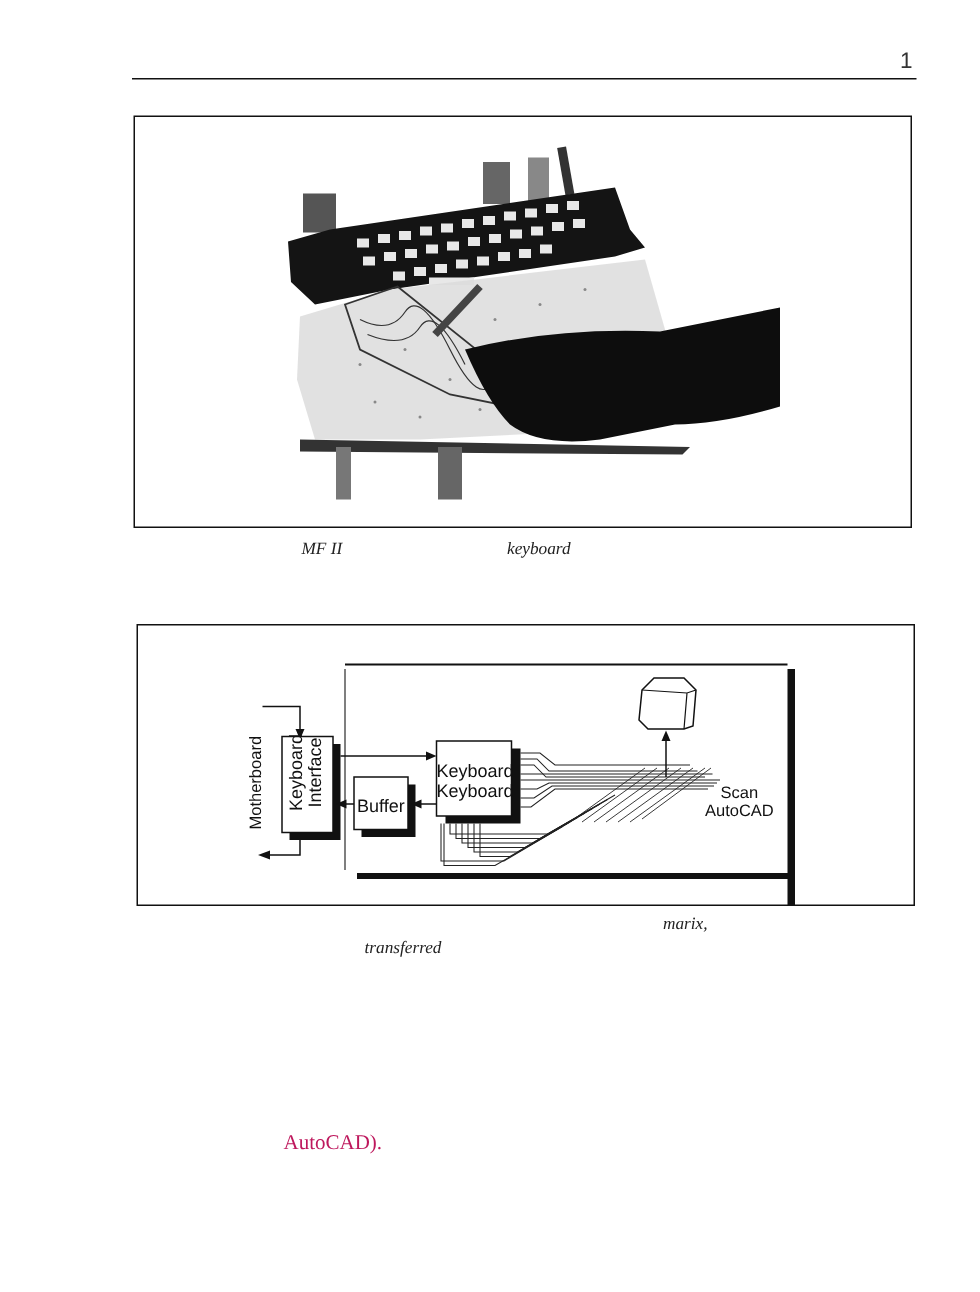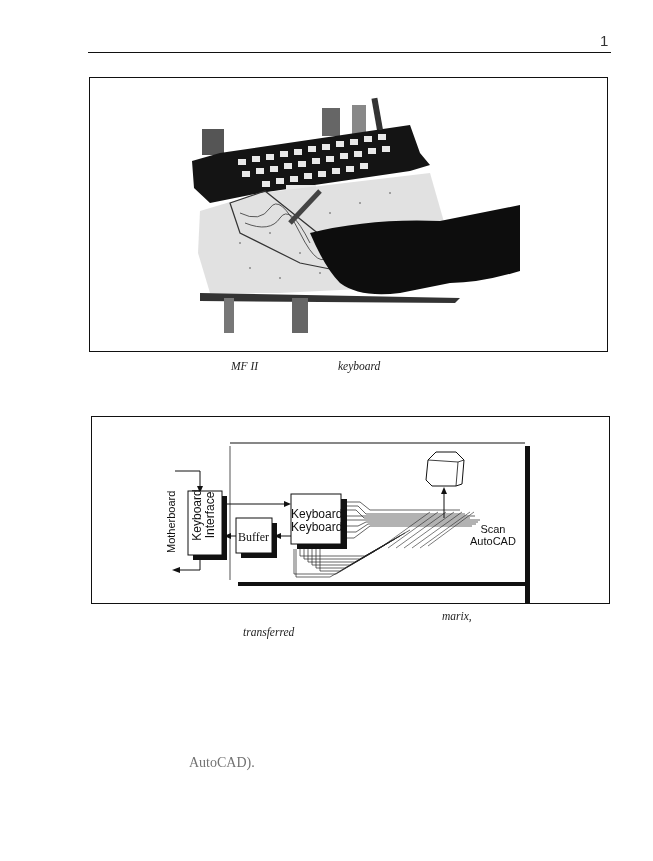--- a/index.html
+++ b/index.html
@@ -6,21 +6,21 @@
     body { width: 653px; height: 861px; position: relative; overflow: hidden;
            font-family: "Liberation Serif", serif; color: #111; }
     .abs { position: absolute; }
     .page-number { left: 600px; top: 32px; font-family: "Liberation Sans", sans-serif; font-size: 15px; color: #333; }
     .header-rule { left: 88px; top: 52px; width: 523px; height: 0; border-top: 1.5px solid #111; }
     .fig1-box { left: 89px; top: 77px; width: 519px; height: 275px; border: 1.5px solid #111; box-sizing: border-box; background: #fff; }
     .fig1-photo { left: 180px; top: 93px; width: 340px; height: 245px; }
     .caption-italic { font-style: italic; font-size: 11.5px; color: #222; }
     .fig2-box { left: 91px; top: 416px; width: 519px; height: 188px; border: 1.5px solid #111; box-sizing: border-box; background: #fff; }
     .diag-label { font-family: "Liberation Sans", sans-serif; color: #111; }
-    .body-text { font-size: 14px; color: #737373; }
+    .body-text { font-size: 14px; color: #be185d; }
   </style>
 </head>
 <body>
 
 <div class="abs page-number">1</div>
 <div class="abs header-rule"></div>
 
 <div class="abs fig1-box"></div>
 <svg class="abs fig1-photo" viewBox="0 0 340 245" xmlns="http://www.w3.org/2000/svg">
 
@@ -87,21 +87,21 @@
   <line x1="110" y1="130" x2="140" y2="98" stroke="#444" stroke-width="5"></line>
 
   <path d="M130 140 Q190 125 260 128 L340 112 L340 178 Q300 190 270 190 L220 200 Q180 205 160 190 Q145 175 130 140 Z" fill="#0d0d0d"></path>
 
   <polygon points="20,200 280,205 275,210 20,208" fill="#333"></polygon>
 
   <rect x="44" y="205" width="10" height="35" fill="#777"></rect>
   <rect x="112" y="205" width="16" height="35" fill="#666"></rect>
 </svg>
 
-<div class="abs caption-italic" style="left:201px; top:360px;margin-left:30px;">MF II</div>
+<div class="abs caption-italic" style="left:201px; top:360px;">MF II</div>
 <div class="abs caption-italic" style="left:338px; top:360px;">keyboard</div>
 
 <div class="abs fig2-box"></div>
 <svg class="abs" style="left:160px; top:438px;" width="380" height="170" viewBox="0 0 380 170" xmlns="http://www.w3.org/2000/svg">
 
   <line x1="70" y1="5" x2="365" y2="5" stroke="#111" stroke-width="1.2"></line>
   <line x1="70" y1="8" x2="70" y2="142" stroke="#555" stroke-width="1"></line>
   <rect x="365" y="8" width="5" height="158" fill="#111"></rect>
   <rect x="78" y="144" width="290" height="4" fill="#111"></rect>
 
@@ -159,21 +159,21 @@
   <polygon points="281,56 287,56 284,49" fill="#111"></polygon>
   <path d="M268 22 L276 14 L296 14 L304 22 L302 46 L296 48 L272 48 L266 42 Z" fill="#fff" stroke="#111" stroke-width="1"></path>
   <path d="M268 22 L298 24 L304 22 M298 24 L296 48" fill="none" stroke="#111" stroke-width="0.8"></path>
 </svg>
 
 <div class="abs diag-label" style="left:165px; top:553px; font-size:11px; transform: rotate(-90deg); transform-origin: left top; white-space:nowrap;">Motherboard</div>
 <div class="abs diag-label" style="left:191px; top:546px; font-size:12px; line-height:13px; transform: rotate(-90deg); transform-origin: left top; white-space:nowrap; text-align:center; width:62px;">
   <div>Keyboard</div>
   <div>Interface</div>
 </div>
-<div class="abs diag-label" style="left:238px; top:530px; font-size:12px;font-family:Liberation Serif, serif;">Buffer</div>
+<div class="abs diag-label" style="left:238px; top:530px; font-size:12px;">Buffer</div>
 <div class="abs diag-label" style="left:291px; top:508px; font-size:12px; line-height:13px;">
   <div>Keyboard</div>
   <div>Keyboard</div>
 </div>
 <div class="abs diag-label" style="left:470px; top:523px; font-size:11px; line-height:12px; text-align:center;">
   <div>Scan</div>
   <div>AutoCAD</div>
 </div>
 
 <div class="abs caption-italic" style="left:426px; top:610px;margin-left:16px;">marix,</div>

